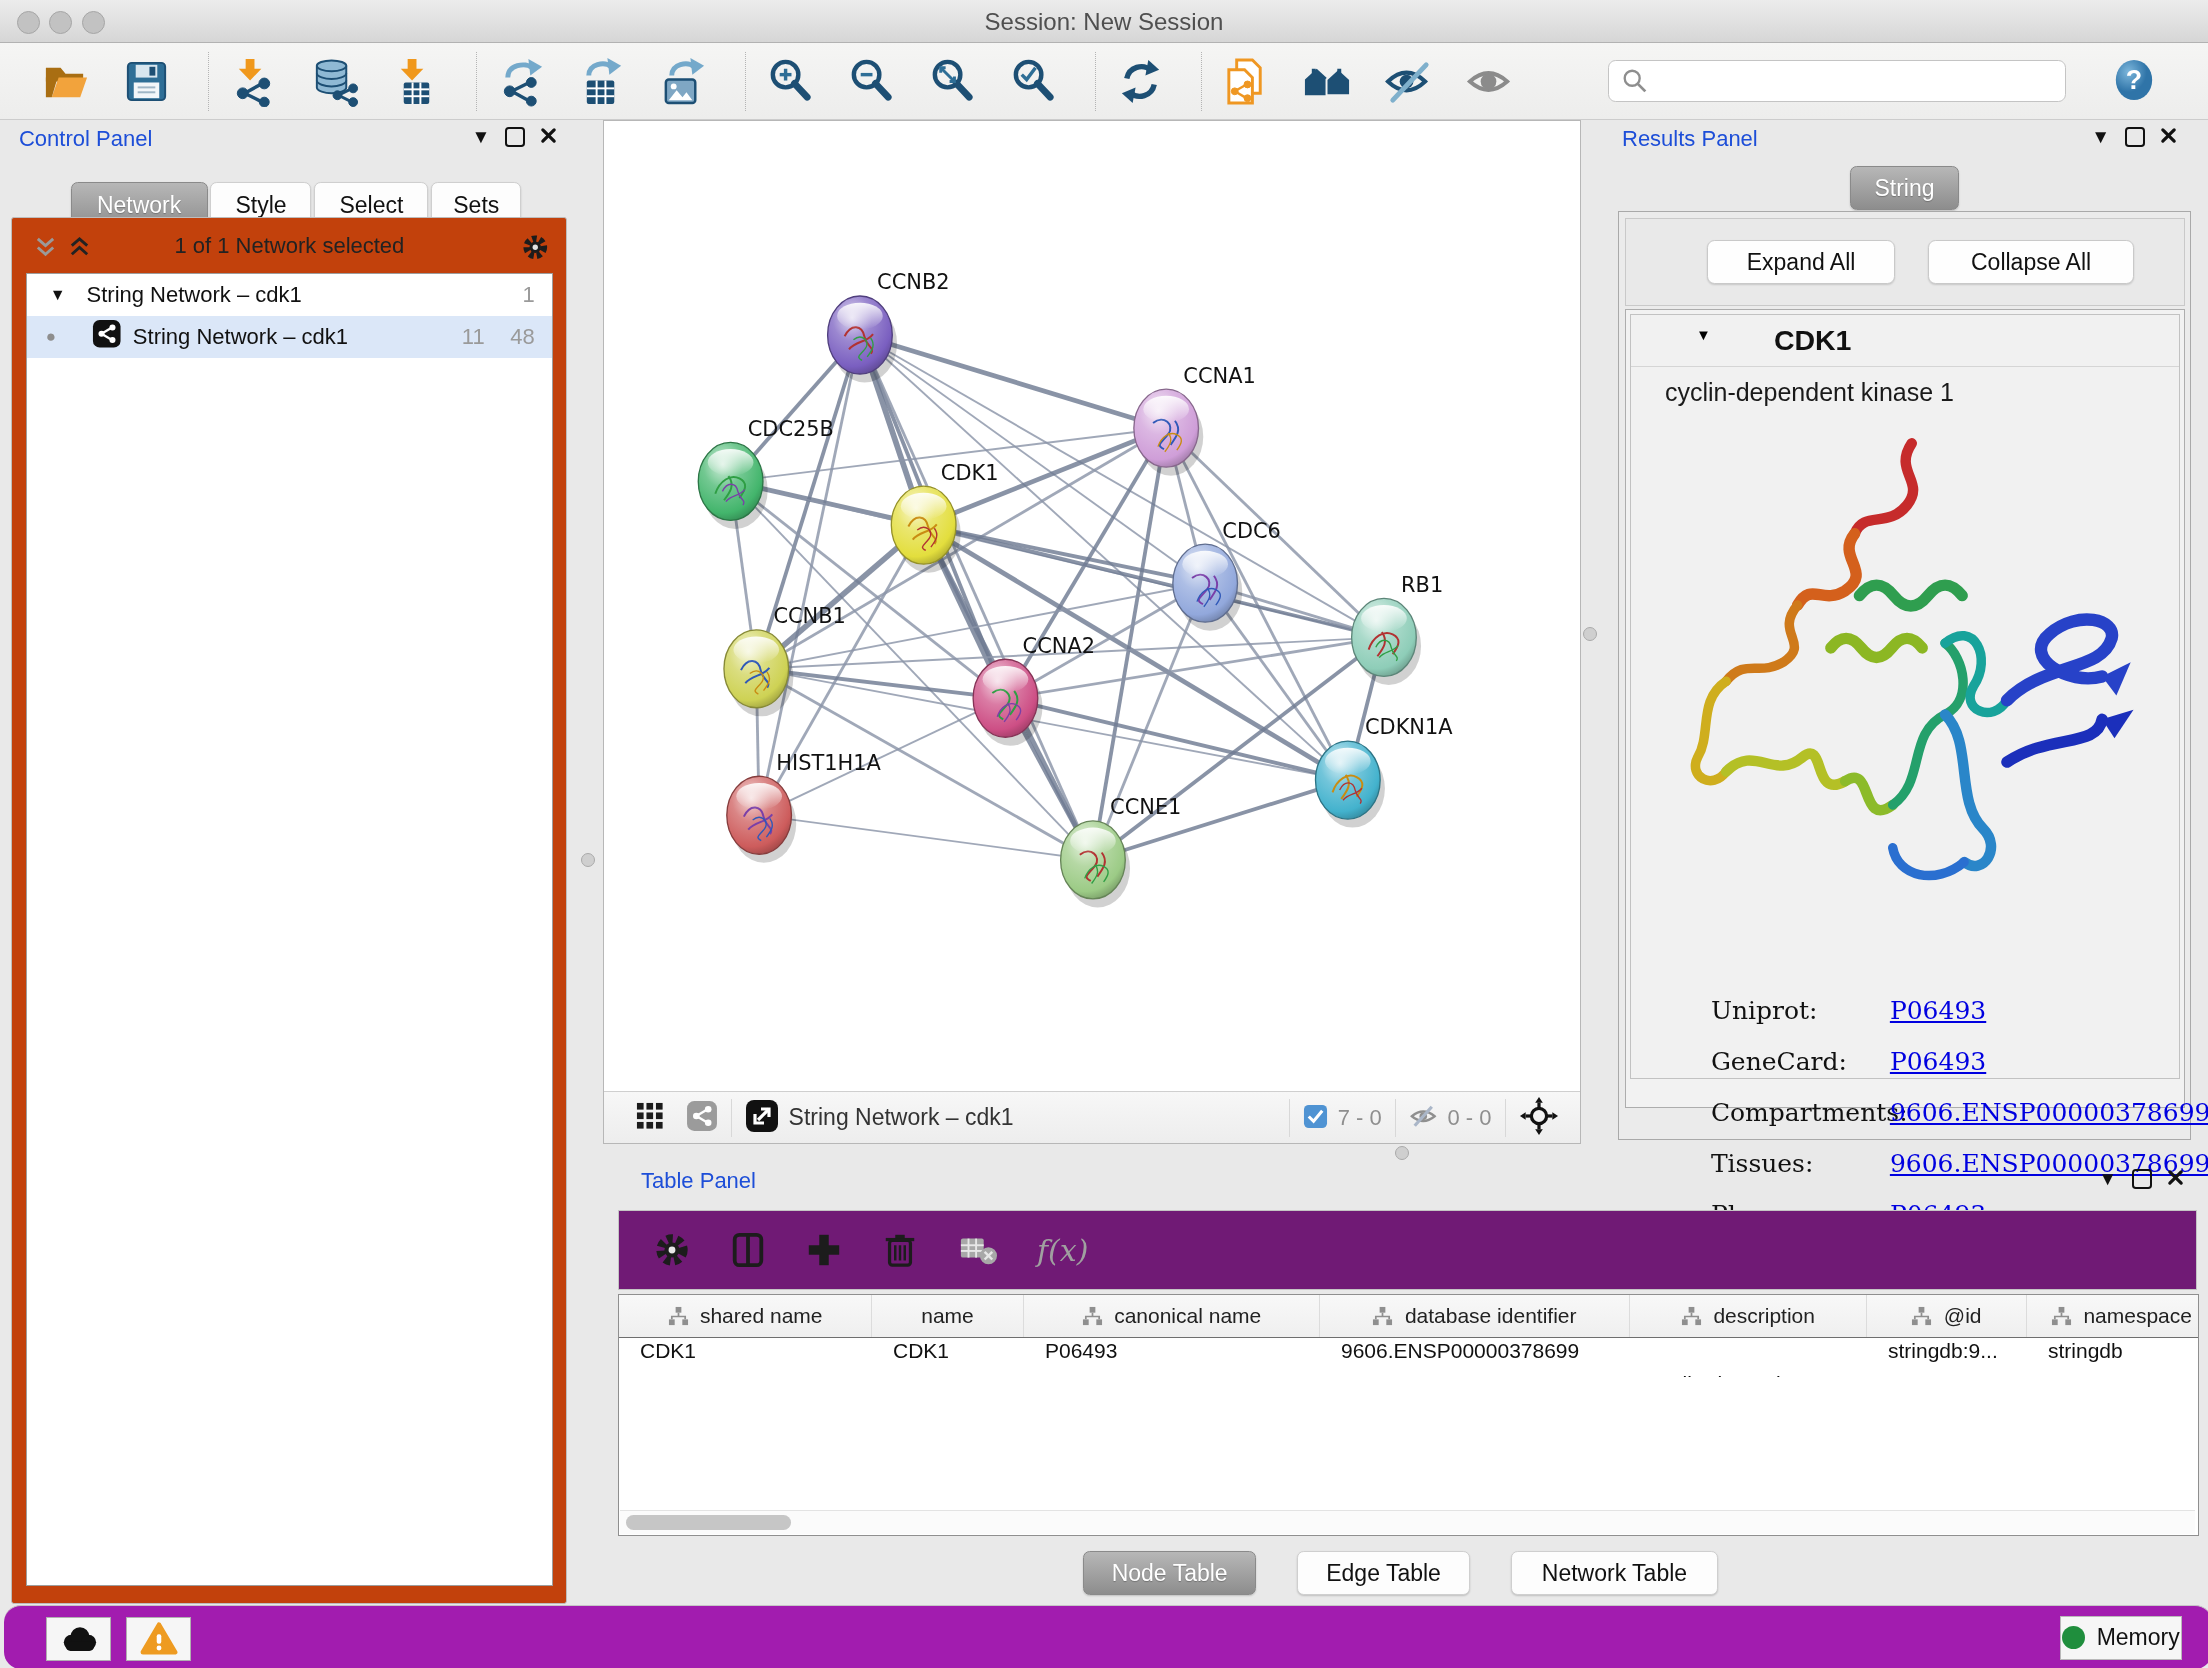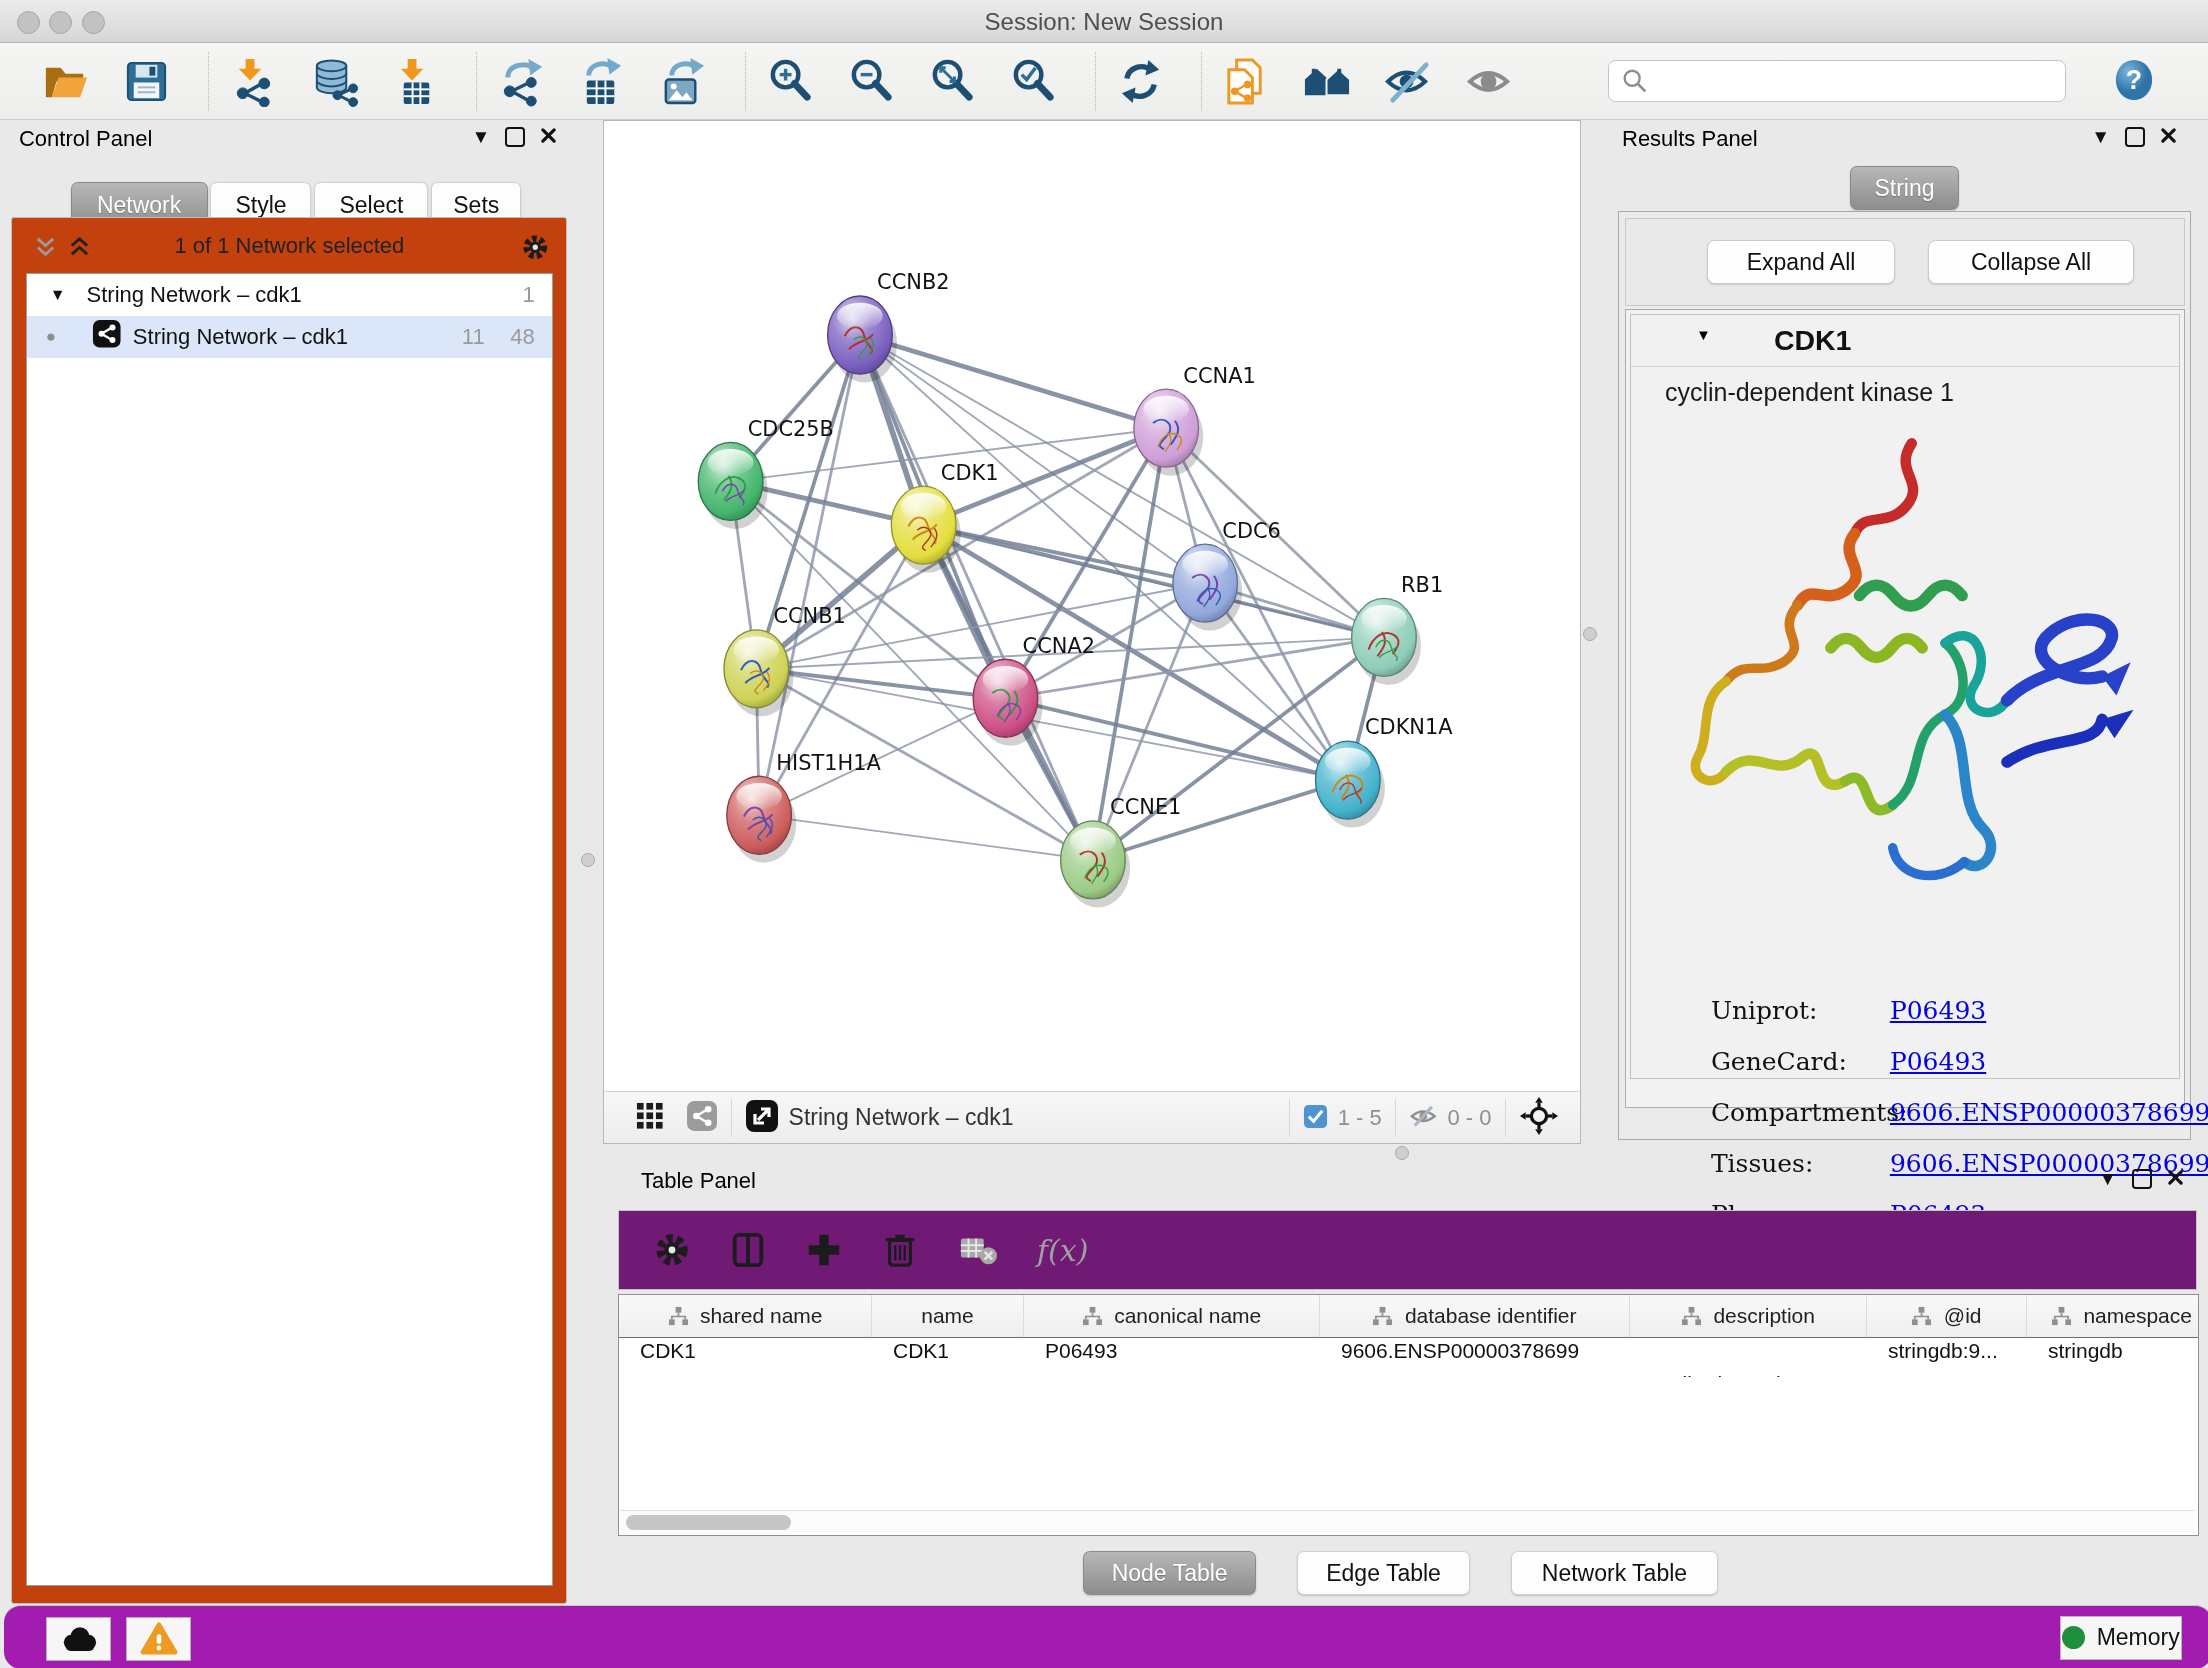--- a/index.html
+++ b/index.html
@@ -10,21 +10,21 @@
   #title-text{position:absolute;left:0;right:0;top:7.6px;text-align:center;font-size:24px;color:#4f4f4f;}
   
   #toolbar{position:absolute;left:0;top:43px;width:100%;height:77px;background:linear-gradient(#f5f5f4,#ededec);border-bottom:1px solid #cccccc;display:flex;align-items:center;padding-left:40px;box-sizing:border-box;}
   .tbtn{width:51px;height:53px;margin-right:30px;display:flex;align-items:center;justify-content:center;flex:none;}
   .tsep{width:0;height:59px;border-left:1.9px dotted #b4b4b4;margin:0 19px 0 5.7px;flex:none;}
   #search-wrap{margin-left:63px;position:relative;flex:none;}
   #search-input{width:458px;height:42px;border:1px solid #c4c4c4;border-radius:7.6px;background:#fff;font-size:23px;padding:0 13.3px 0 49px;outline:none;color:#333;box-sizing:border-box;}
   #search-icon{position:absolute;left:11.4px;top:6.7px;}
   #help-btn{margin-left:46px;flex:none;}
   
-  .panel-title{font-size:22px;color:#000000;}
+  .panel-title{font-size:22px;color:#1d4ed8;}
   .tri{font-size:19px;color:#111;}
   .sqr{width:16px;height:16px;border:2.4px solid #111;border-radius:3.8px;display:inline-block;}
   .tab{display:inline-block;background:#fdfdfd;border:1px solid #cfcfcf;border-radius:6.7px;color:#111;text-align:center;box-shadow:0 1px 1.9px rgba(0,0,0,.18);}
   .tab.sel{background:linear-gradient(#b7b7b7,#8d8d8d);color:#fff;border-color:#8a8a8a;text-shadow:0 1px 1px rgba(0,0,0,.25);}
   
   #control-panel{position:absolute;left:7.6px;top:120px;width:563px;height:1486px;}
   #cp-header{position:absolute;left:11.4px;top:5.7px;}
   #cp-ctls{position:absolute;right:13.3px;top:5.7px;display:flex;gap:15px;align-items:center;}
   #cp-tabs{position:absolute;left:63px;top:42px;height:48px;display:flex;margin-top:20px;}
   #cp-tabs .tab{font-size:23px;padding:8.6px 0;margin-right:2.9px;}
@@ -623,21 +623,21 @@
           </svg>
       </span>
       <span id="net-title">String Network – cdk1</span>
       <span style="margin-left:auto" class="nb-sep"></span>
       <span>
         <svg width="25" height="25" viewBox="0 0 26 26">
             <rect x="1" y="1" width="24" height="24" rx="5" fill="#4f93d3"></rect>
             <polyline points="6,13 11,18 20,7" fill="none" stroke="#fff" stroke-width="3.2"></polyline>
           </svg>
       </span>
-      <span class="nb-count">1 - 5</span>
+      <span class="nb-count">7 - 0</span>
       <span class="nb-sep"></span>
       <span>
         <svg width="28.5" height="28.5" viewBox="0 0 30 30">
             <path d="M3 15 Q15 5 27 15 Q15 25 3 15 Z" fill="none" stroke="#8f8f8f" stroke-width="2.4"></path>
             <circle cx="15" cy="15" r="4" fill="#8f8f8f"></circle>
             <line x1="6" y1="25" x2="24" y2="5" stroke="#aab6c8" stroke-width="3.4"></line>
           </svg>
       </span>
       <span class="nb-count">0 - 0</span>
       <span class="nb-sep"></span>

